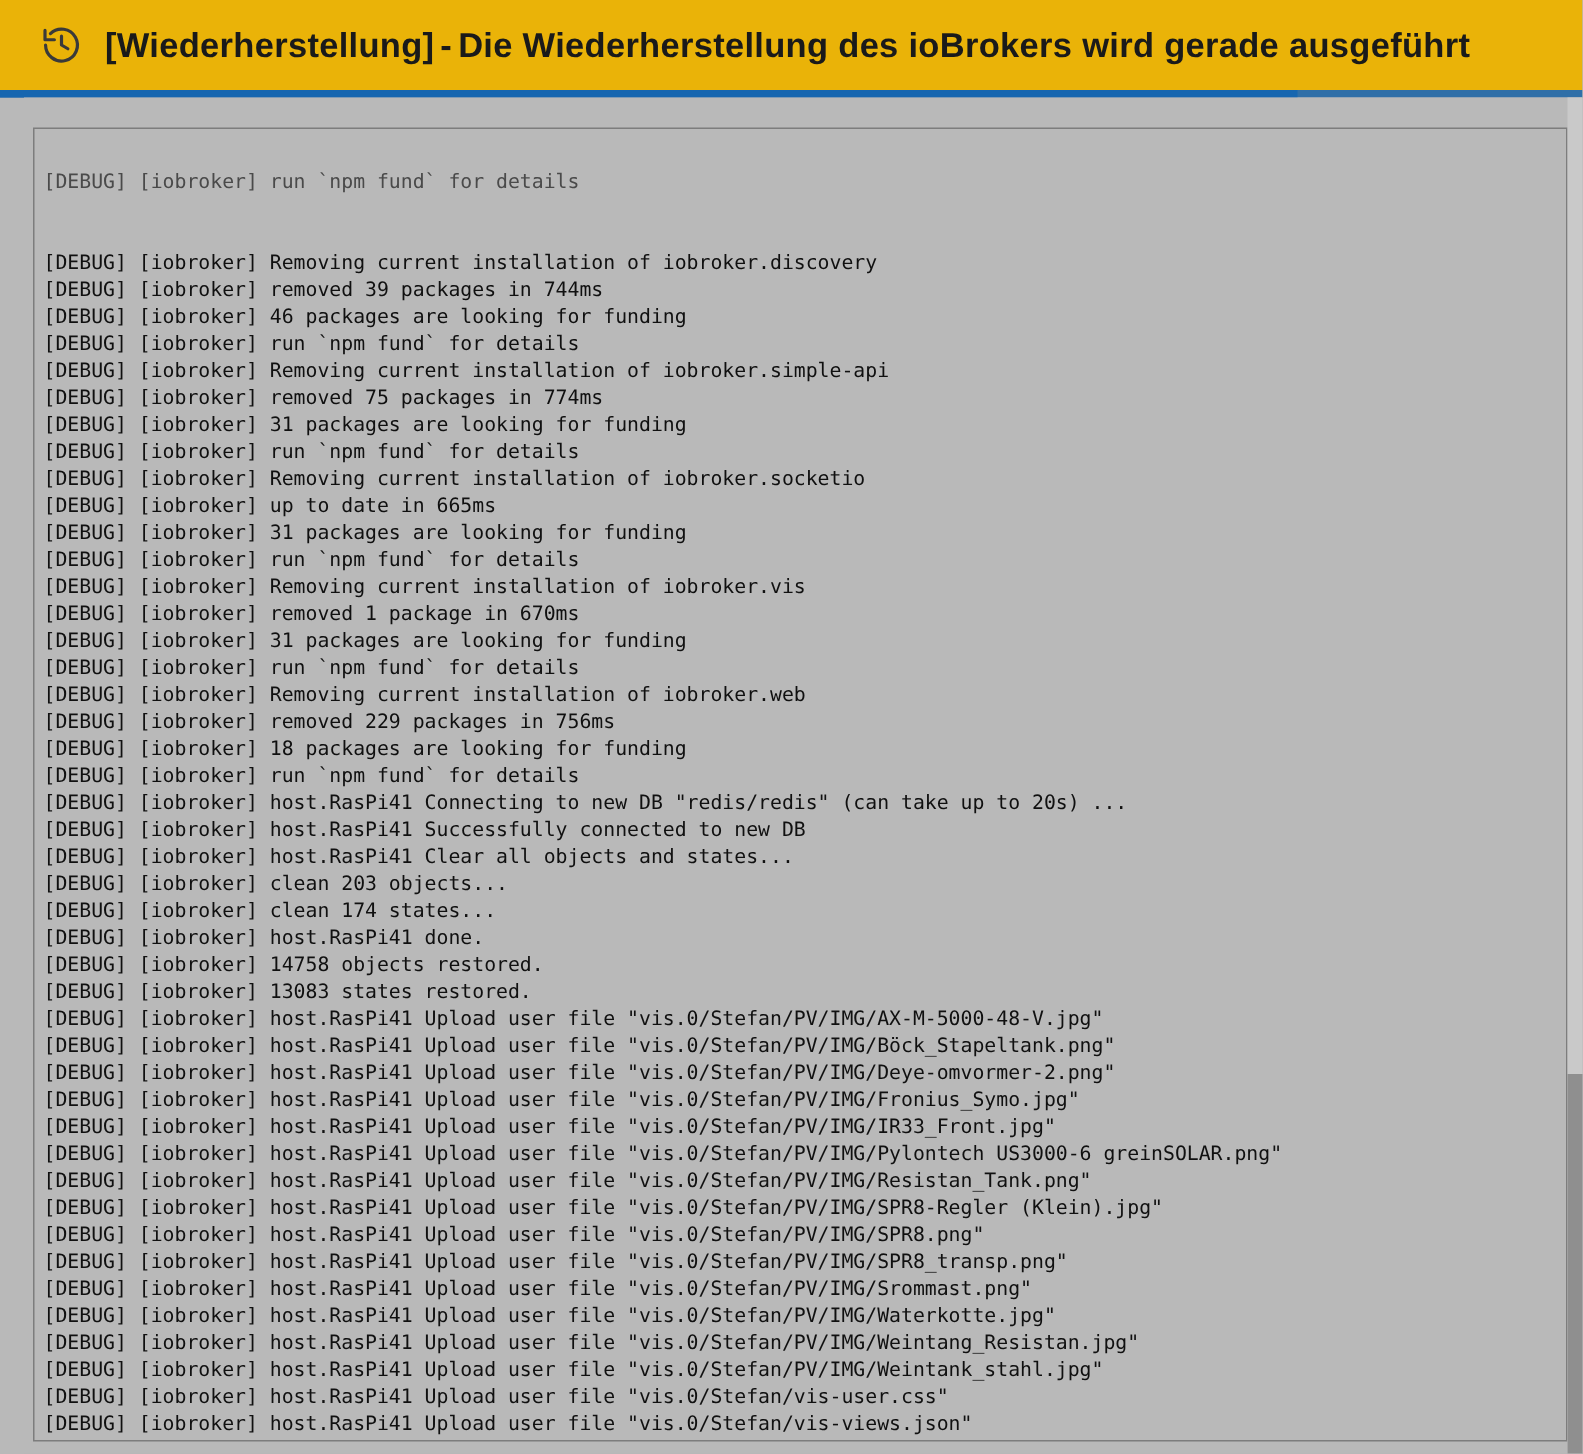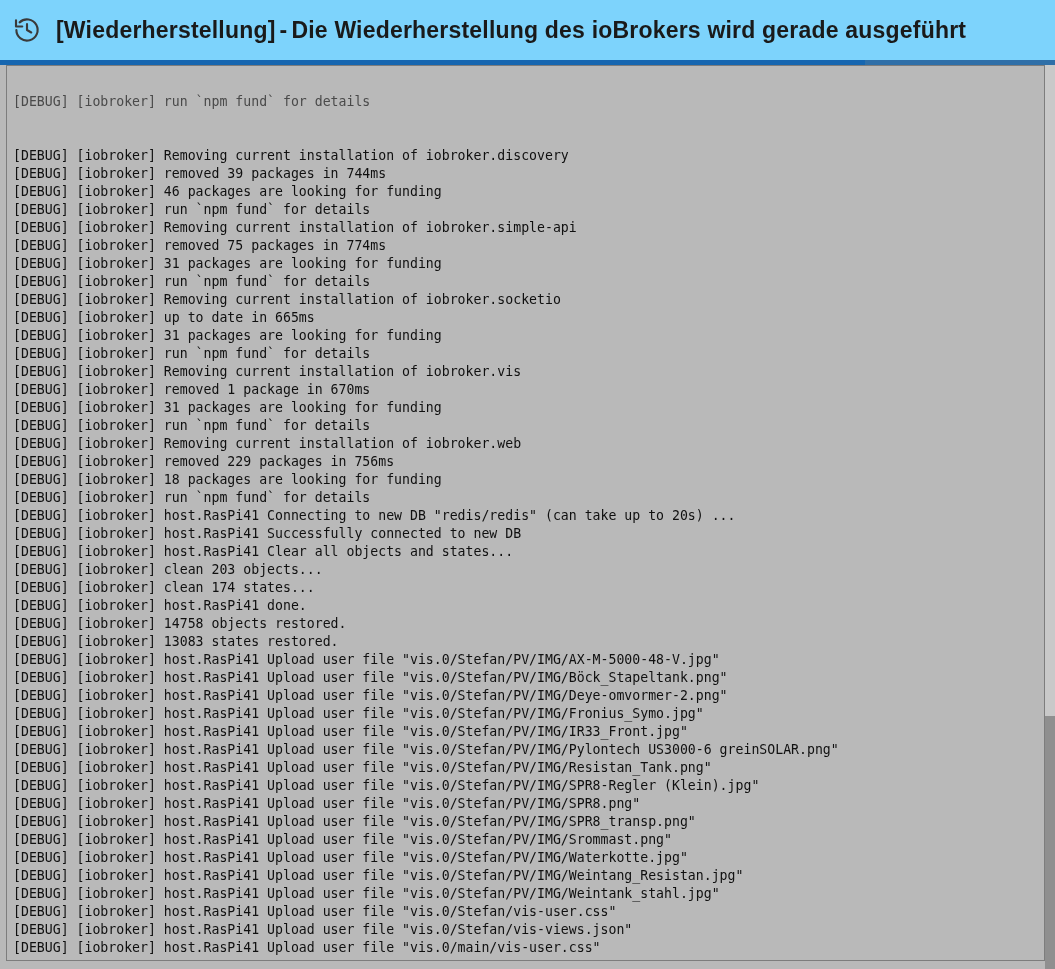--- a/index.html
+++ b/index.html
@@ -11,24 +11,24 @@
     overflow: hidden;
   }
   body {
     font-family: "Liberation Sans", sans-serif;
   }
 
   
   .header {
     position: relative;
     height: 60px;
-    background: #7dd3fc;
+    background: #eab308;
     display: flex;
     align-items: center;
-    padding-left: 12px;
+    padding-left: 26px;
     box-sizing: border-box;
   }
   .restore-icon {
     width: 30px;
     height: 30px;
     flex: 0 0 30px;
     margin-right: 14px;
     color: #3a3a3a;
   }
   .restore-icon svg { display: block; }
@@ -58,21 +58,22 @@
     bottom: 0;
     background: #1666b0;
   }
 
   
   .log-outer {
     position: relative;
     height: 904px;
     background: #b9b9b9;
     box-sizing: border-box;
-    padding: 0 10px 8px 6px;
+    padding: 20px 10px 8px 6px;
+    margin-left: 16px;
   }
   .log-panel {
     position: relative;
     height: 100%;
     background: #b9b9b9;
     border: 1px solid #7d7d7d;
     box-sizing: border-box;
     overflow: hidden;
   }
   .log-lines {

